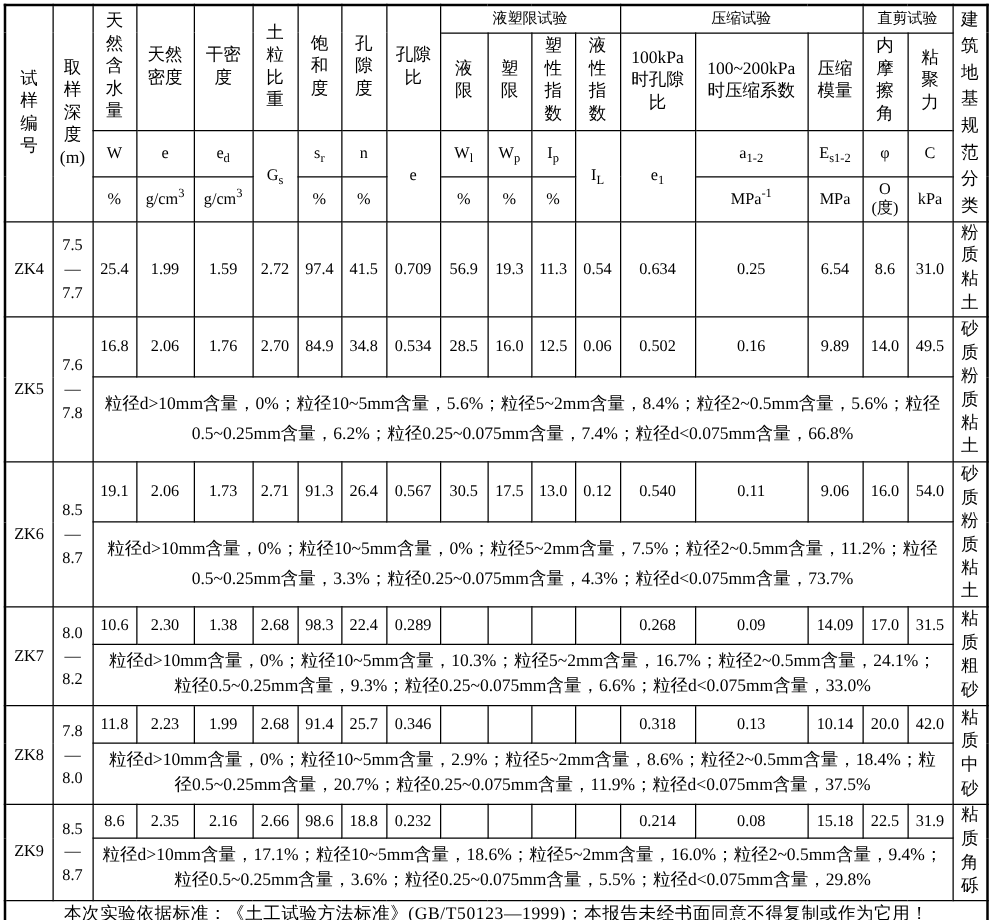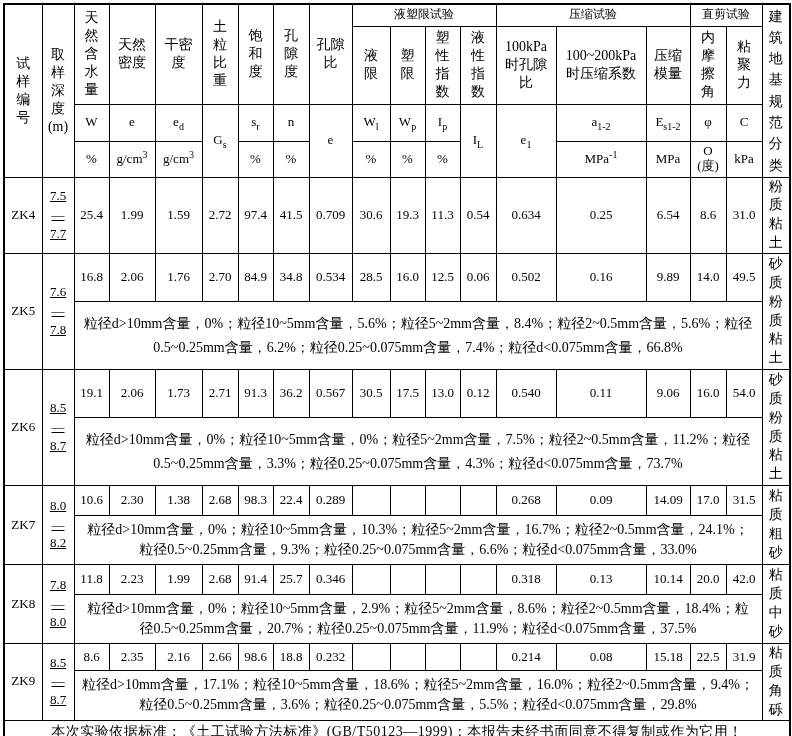--- a/index.html
+++ b/index.html
@@ -17,21 +17,21 @@
   td {
     border: 1px solid #000; text-align: center; vertical-align: middle;
     padding: 0 1px; overflow: hidden; font-size: 13px; line-height: 1.3;
   }
   .pre { white-space: pre-line; }
   .cjk { font-size: 14px; }
   .grp { font-size: 12px; }
   .hlabel { font-size: 14px; line-height: 1.28; }
   .cls-head { line-height: 1.52; }
   .cls { line-height: 1.35; }
-  .depth { line-height: 1.45; text-decoration: underline; }
+  .depth { line-height: 1.45; }
   .part { font-size: 14px; line-height: 1.7; }
   .part-sm { line-height: 1.45; }
   .foot-td { font-size: 14px; letter-spacing: 0.5px; }
   sub { font-size: 10px; line-height: 0; }
   sup { font-size: 10px; line-height: 0; }
   tr.h1 { height: 22px; }
   tr.h2 { height: 78px; }
   tr.h3 { height: 37px; }
   tr.h4 { height: 36px; }
   tr.r-zk4 { height: 70px; }
@@ -185,21 +185,21 @@
     <td class="pre depth">7.5
 —
 7.7</td>
     <td>25.4</td>
     <td>1.99</td>
     <td>1.59</td>
     <td>2.72</td>
     <td>97.4</td>
     <td>41.5</td>
     <td>0.709</td>
-    <td>30.6</td>
+    <td>56.9</td>
     <td>19.3</td>
     <td>11.3</td>
     <td>0.54</td>
     <td>0.634</td>
     <td>0.25</td>
     <td>6.54</td>
     <td>8.6</td>
     <td>31.0</td>
     <td class="pre cjk cls">粉
 质
@@ -243,21 +243,21 @@
   <tr class="r-d-lg">
     <td rowspan="2">ZK6</td>
     <td rowspan="2" class="pre depth">8.5
 —
 8.7</td>
     <td>19.1</td>
     <td>2.06</td>
     <td>1.73</td>
     <td>2.71</td>
     <td>91.3</td>
-    <td>36.2</td>
+    <td>26.4</td>
     <td>0.567</td>
     <td>30.5</td>
     <td>17.5</td>
     <td>13.0</td>
     <td>0.12</td>
     <td>0.540</td>
     <td>0.11</td>
     <td>9.06</td>
     <td>16.0</td>
     <td>54.0</td>

